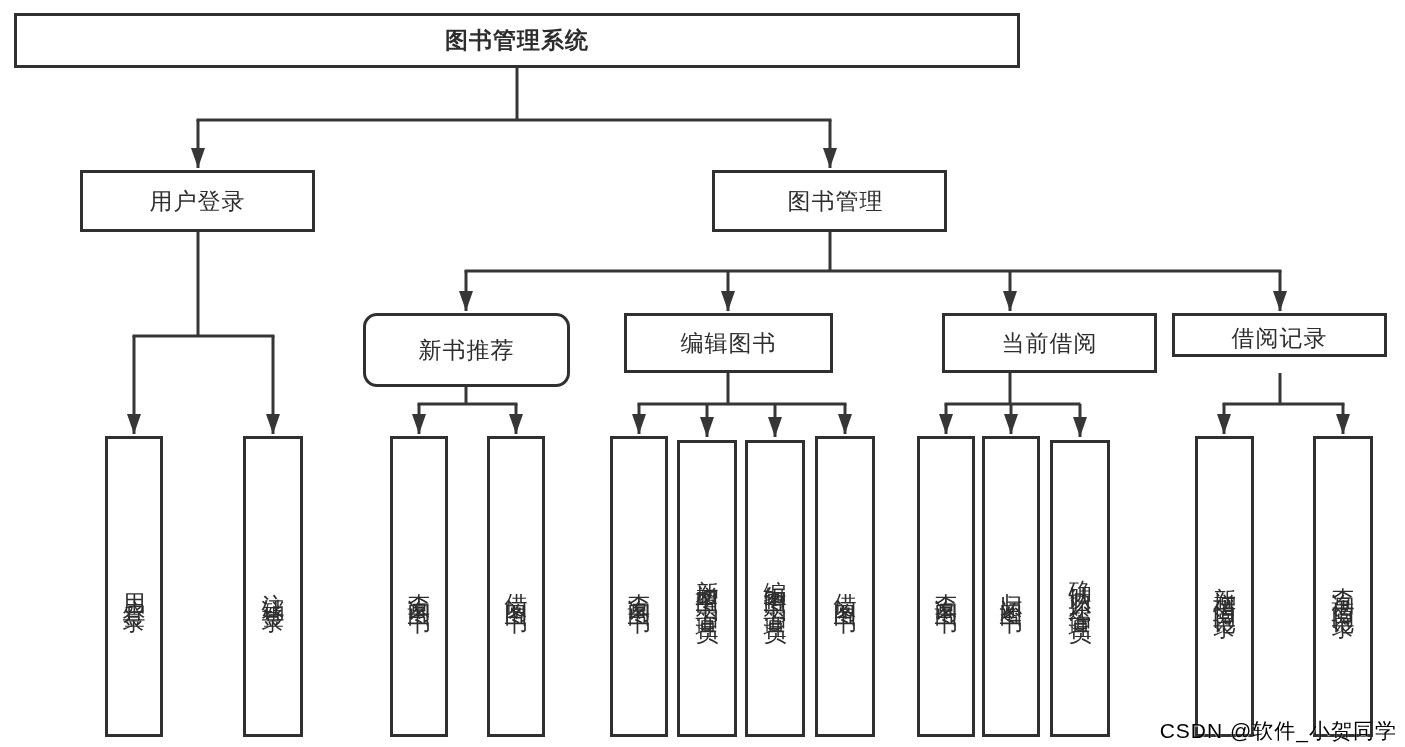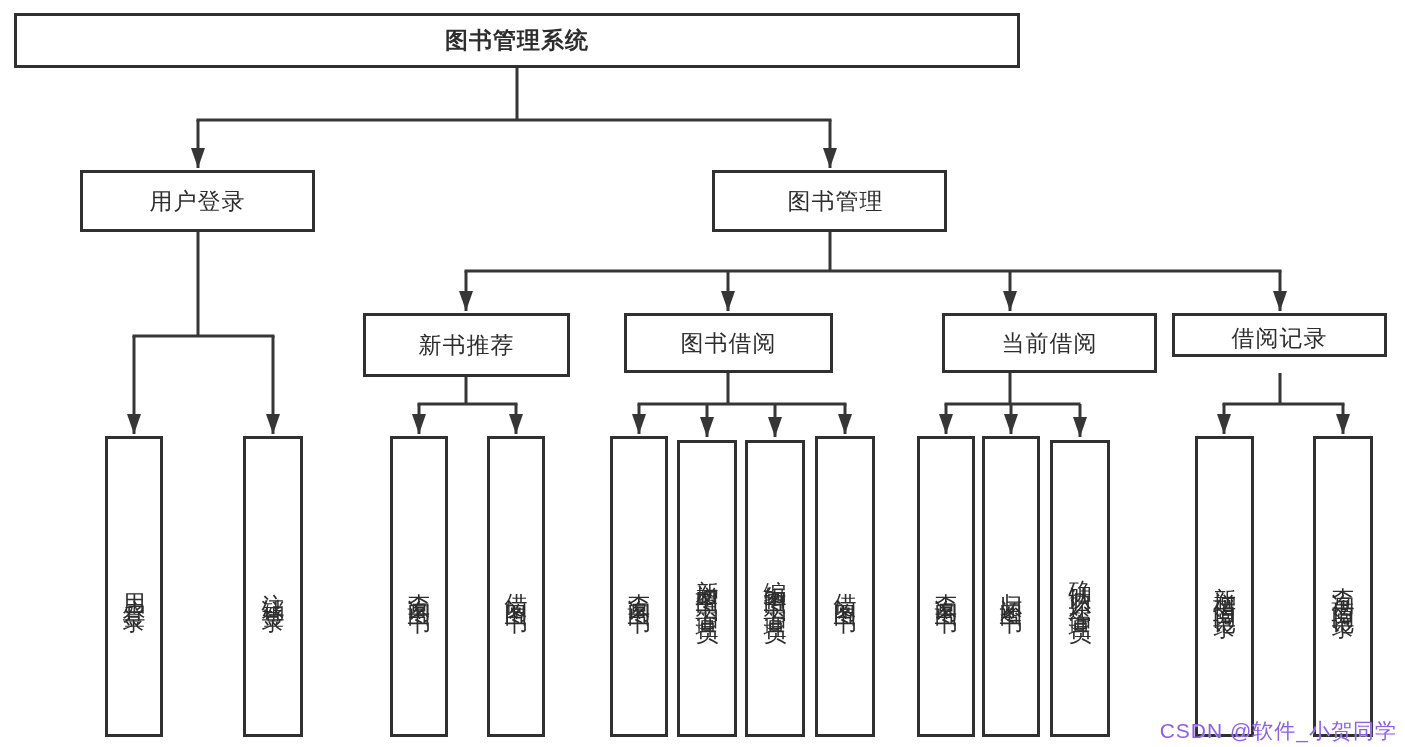--- a/index.html
+++ b/index.html
@@ -43,21 +43,21 @@
     letter-spacing: 6px;
     line-height: 1;
     color: #2d2d2d;
     white-space: nowrap;
   }
   .watermark {
     position: absolute;
     right: 8px;
     bottom: 2px;
     font-size: 21px;
-    color: #8b5cf6;
+    color: #000000;
     letter-spacing: 1px;
     text-shadow: 0 1px 1px rgba(255,255,255,0.8);
   }
 </style>
 </head>
 <body>
 
 <div class="canvas">
 
   <svg class="connectors" viewBox="0 0 1405 747" xmlns="http://www.w3.org/2000/svg">
@@ -107,25 +107,25 @@
     <span>图书管理系统</span>
   </div>
 
   <div class="node hnode" style="left:80px; top:170px; width:235px; height:62px;">
     <span>用户登录</span>
   </div>
   <div class="node hnode" style="left:712px; top:170px; width:235px; height:62px;padding-left:12px;">
     <span>图书管理</span>
   </div>
 
-  <div class="node hnode" style="left:363px; top:313px; width:207px; height:64px;">
+  <div class="node hnode" style="left:363px; top:313px; width:207px; height:74px;border-radius:14px;">
     <span>新书推荐</span>
   </div>
   <div class="node hnode" style="left:624px; top:313px; width:209px; height:60px;">
-    <span>图书借阅</span>
+    <span>编辑图书</span>
   </div>
   <div class="node hnode" style="left:902px; top:313px; width:215px; height:60px;margin-left:40px;">
     <span>当前借阅</span>
   </div>
   <div class="node hnode" style="left:1172px; top:313px; width:215px; height:44px;align-items:flex-end;">
     <span>借阅记录</span>
   </div>
 
   <div class="node vnode" style="left:105px; top:436px; width:58px; height:301px;">
     <span>用户登录</span>

